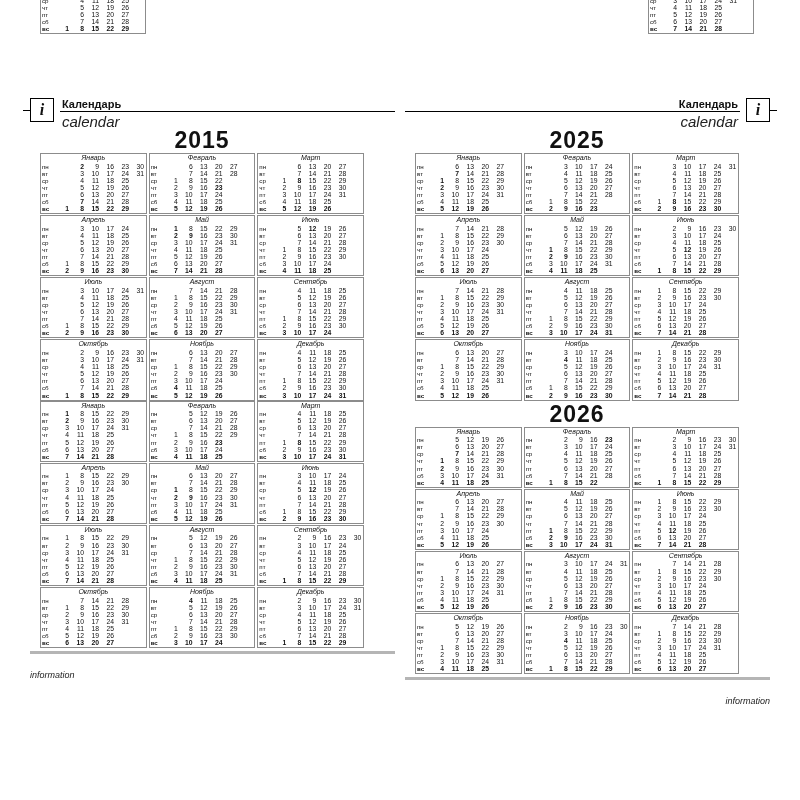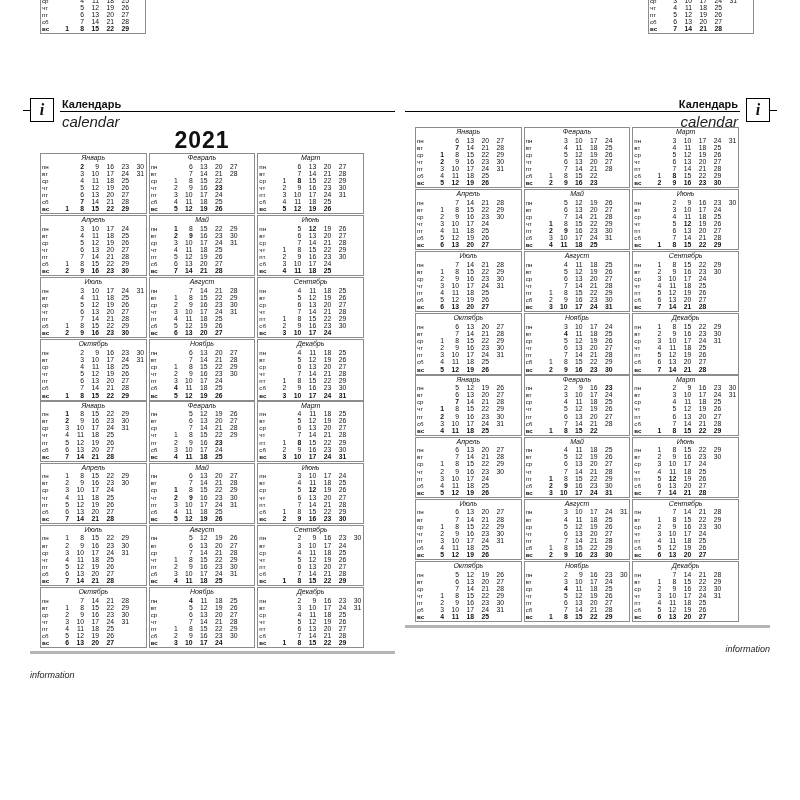--- a/index.html
+++ b/index.html
@@ -142,21 +142,21 @@
     <div class="tick"></div>
     <div class="hdr">
       <div class="ibox">
           <span>i</span>
         </div>
       <div class="htxt">
         <div class="htitle">Календарь</div>
         <div class="hsub">calendar</div>
       </div>
     </div>
-    <div class="ytitle">2021</div>
+    <div class="ytitle">2015</div>
     <div class="ygrid">
         <div class="month">
           <div class="mname">Январь</div>
           <div class="mrow">
             <span class="dw">пн</span>
             <span class="dc"></span>
             <span class="dc b">2</span>
             <span class="dc">9</span>
             <span class="dc">16</span>
             <span class="dc">23</span>
@@ -1746,20 +1746,21 @@
     <div class="tick"></div>
     <div class="hdr">
       <div class="ibox">
           <span>i</span>
         </div>
       <div class="htxt">
         <div class="htitle">Календарь</div>
         <div class="hsub">calendar</div>
       </div>
     </div>
+    <div class="ytitle">2025</div>
     <div class="ygrid">
         <div class="month">
           <div class="mname">Январь</div>
           <div class="mrow">
             <span class="dw">пн</span>
             <span class="dc"></span>
             <span class="dc">6</span>
             <span class="dc">13</span>
             <span class="dc">20</span>
             <span class="dc">27</span>
@@ -2540,20 +2541,21 @@
             <span class="dw">вс</span>
             <span class="dc">7</span>
             <span class="dc">14</span>
             <span class="dc">21</span>
             <span class="dc">28</span>
             <span class="dc"></span>
             <span class="dc"></span>
           </div>
         </div>
       </div>
+    <div class="ytitle">2026</div>
     <div class="ygrid">
         <div class="month">
           <div class="mname">Январь</div>
           <div class="mrow">
             <span class="dw">пн</span>
             <span class="dc"></span>
             <span class="dc">5</span>
             <span class="dc">12</span>
             <span class="dc">19</span>
             <span class="dc">26</span>

